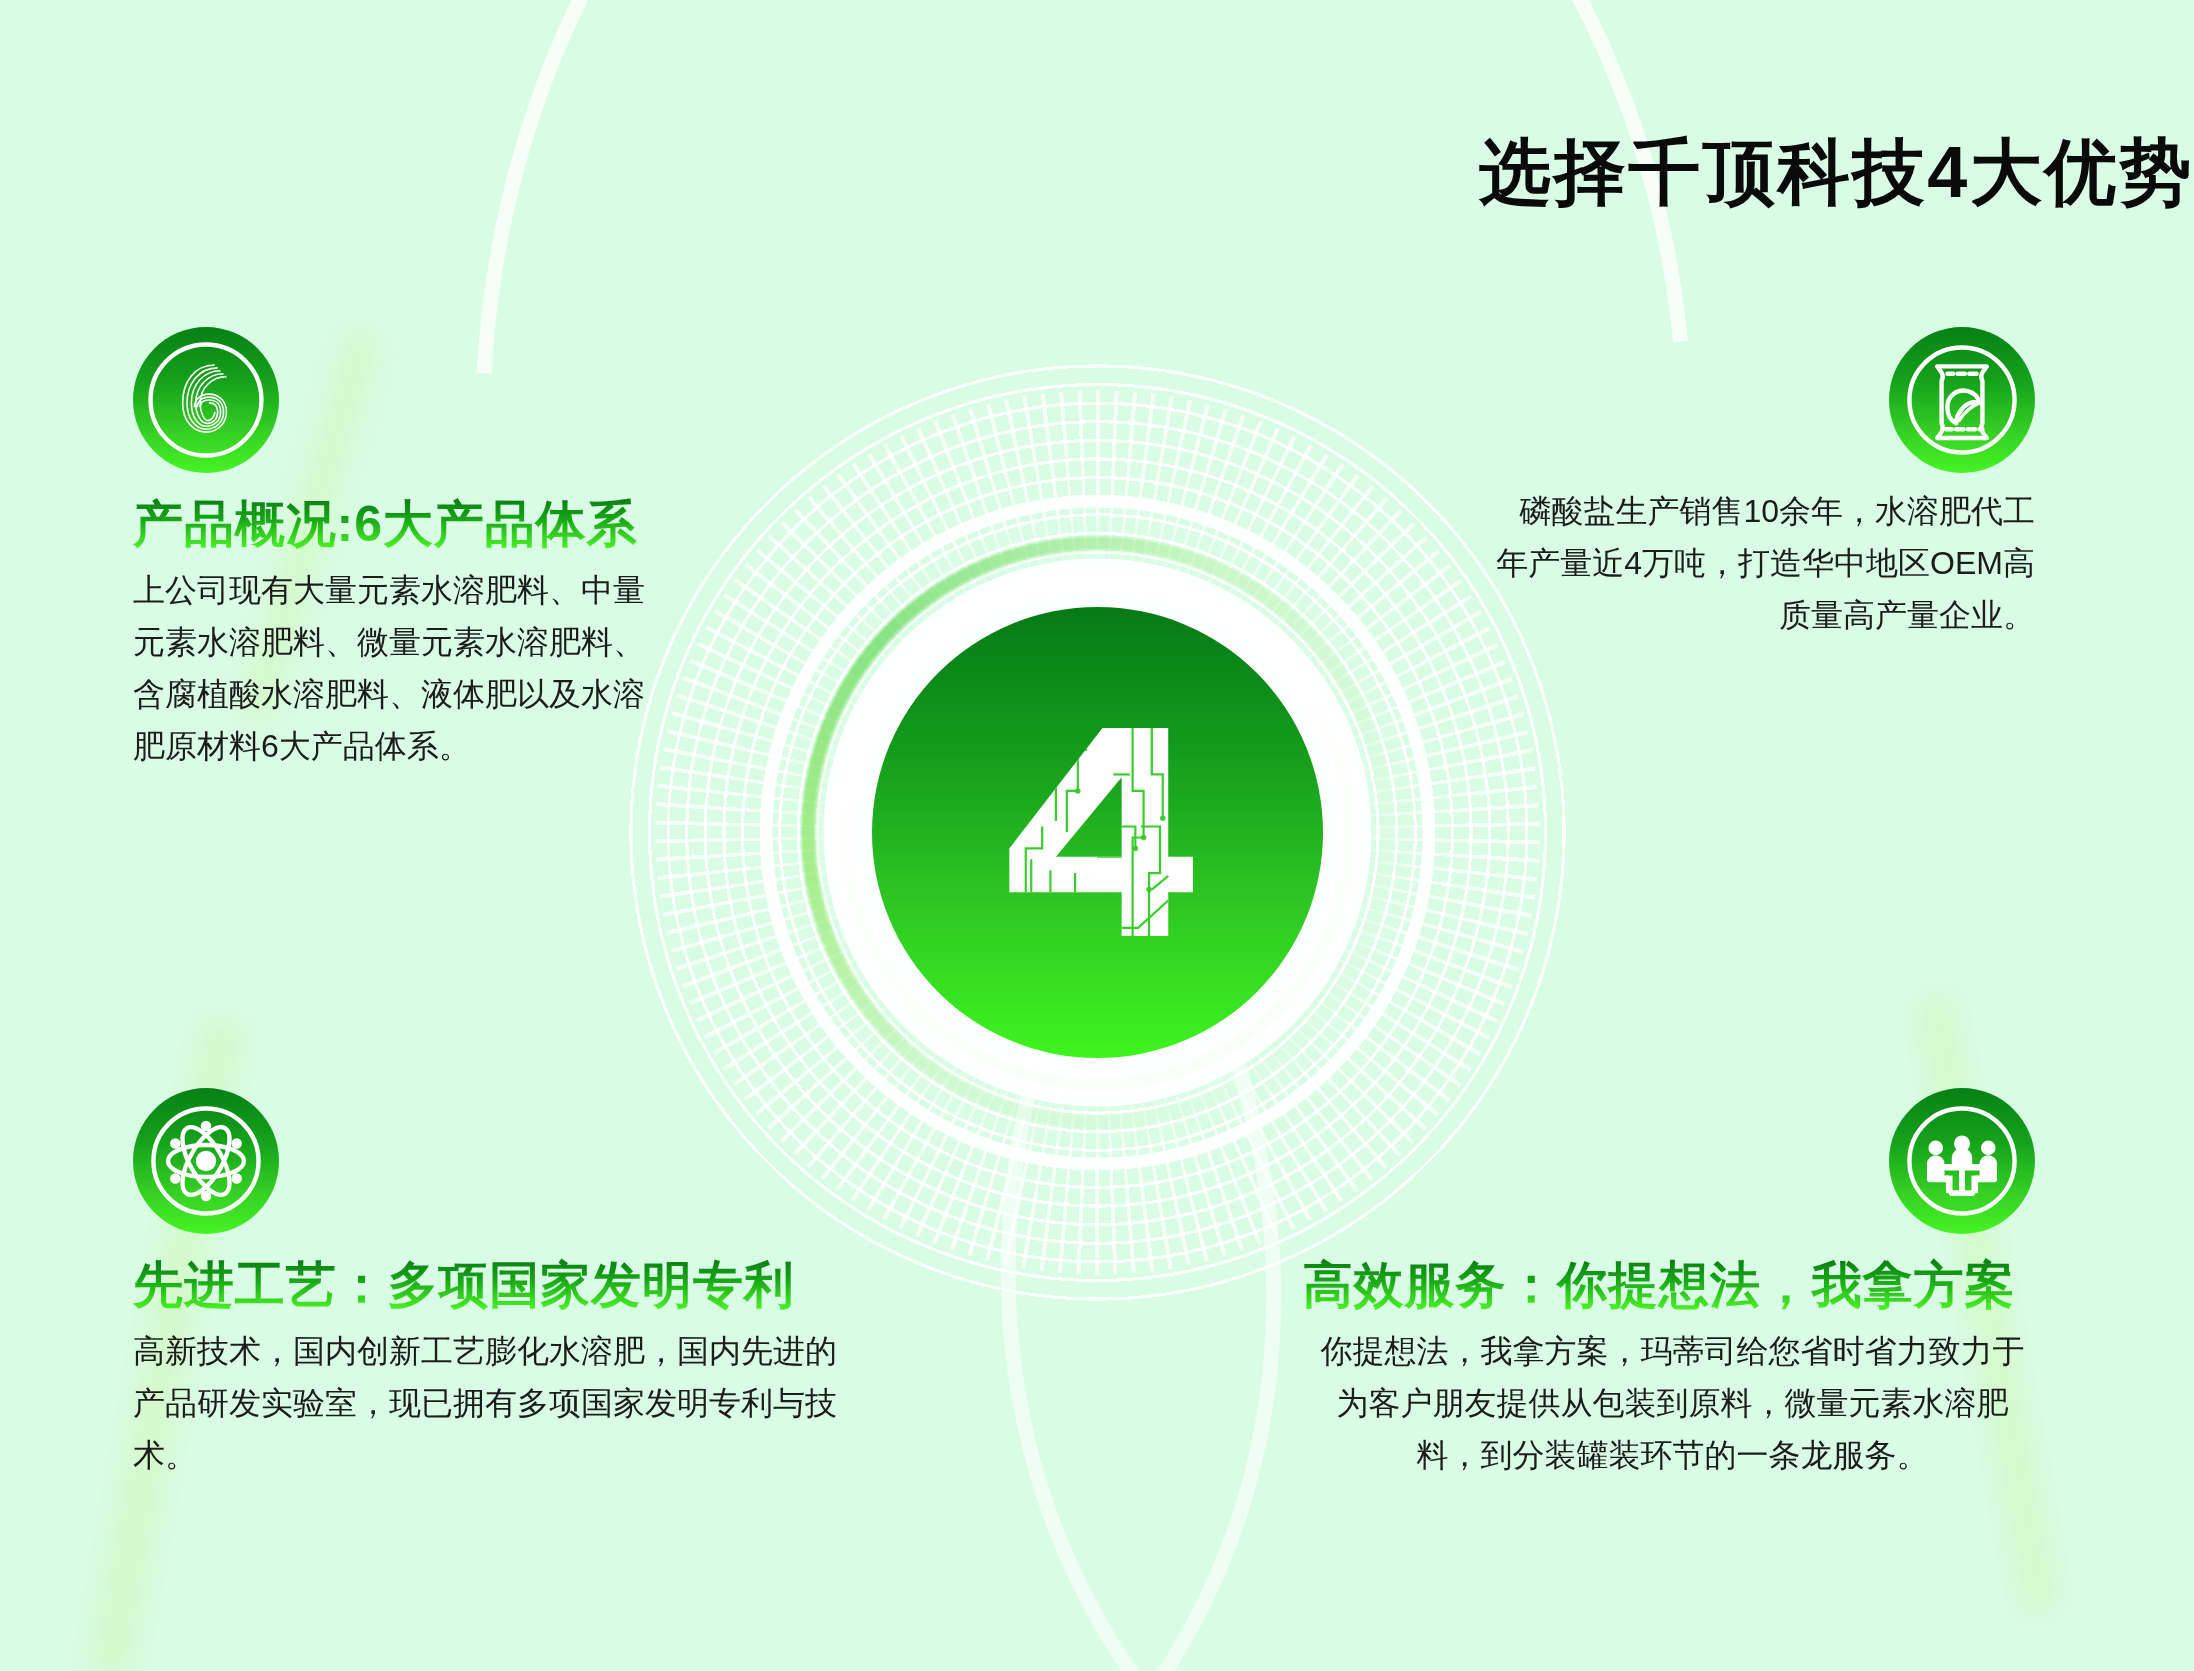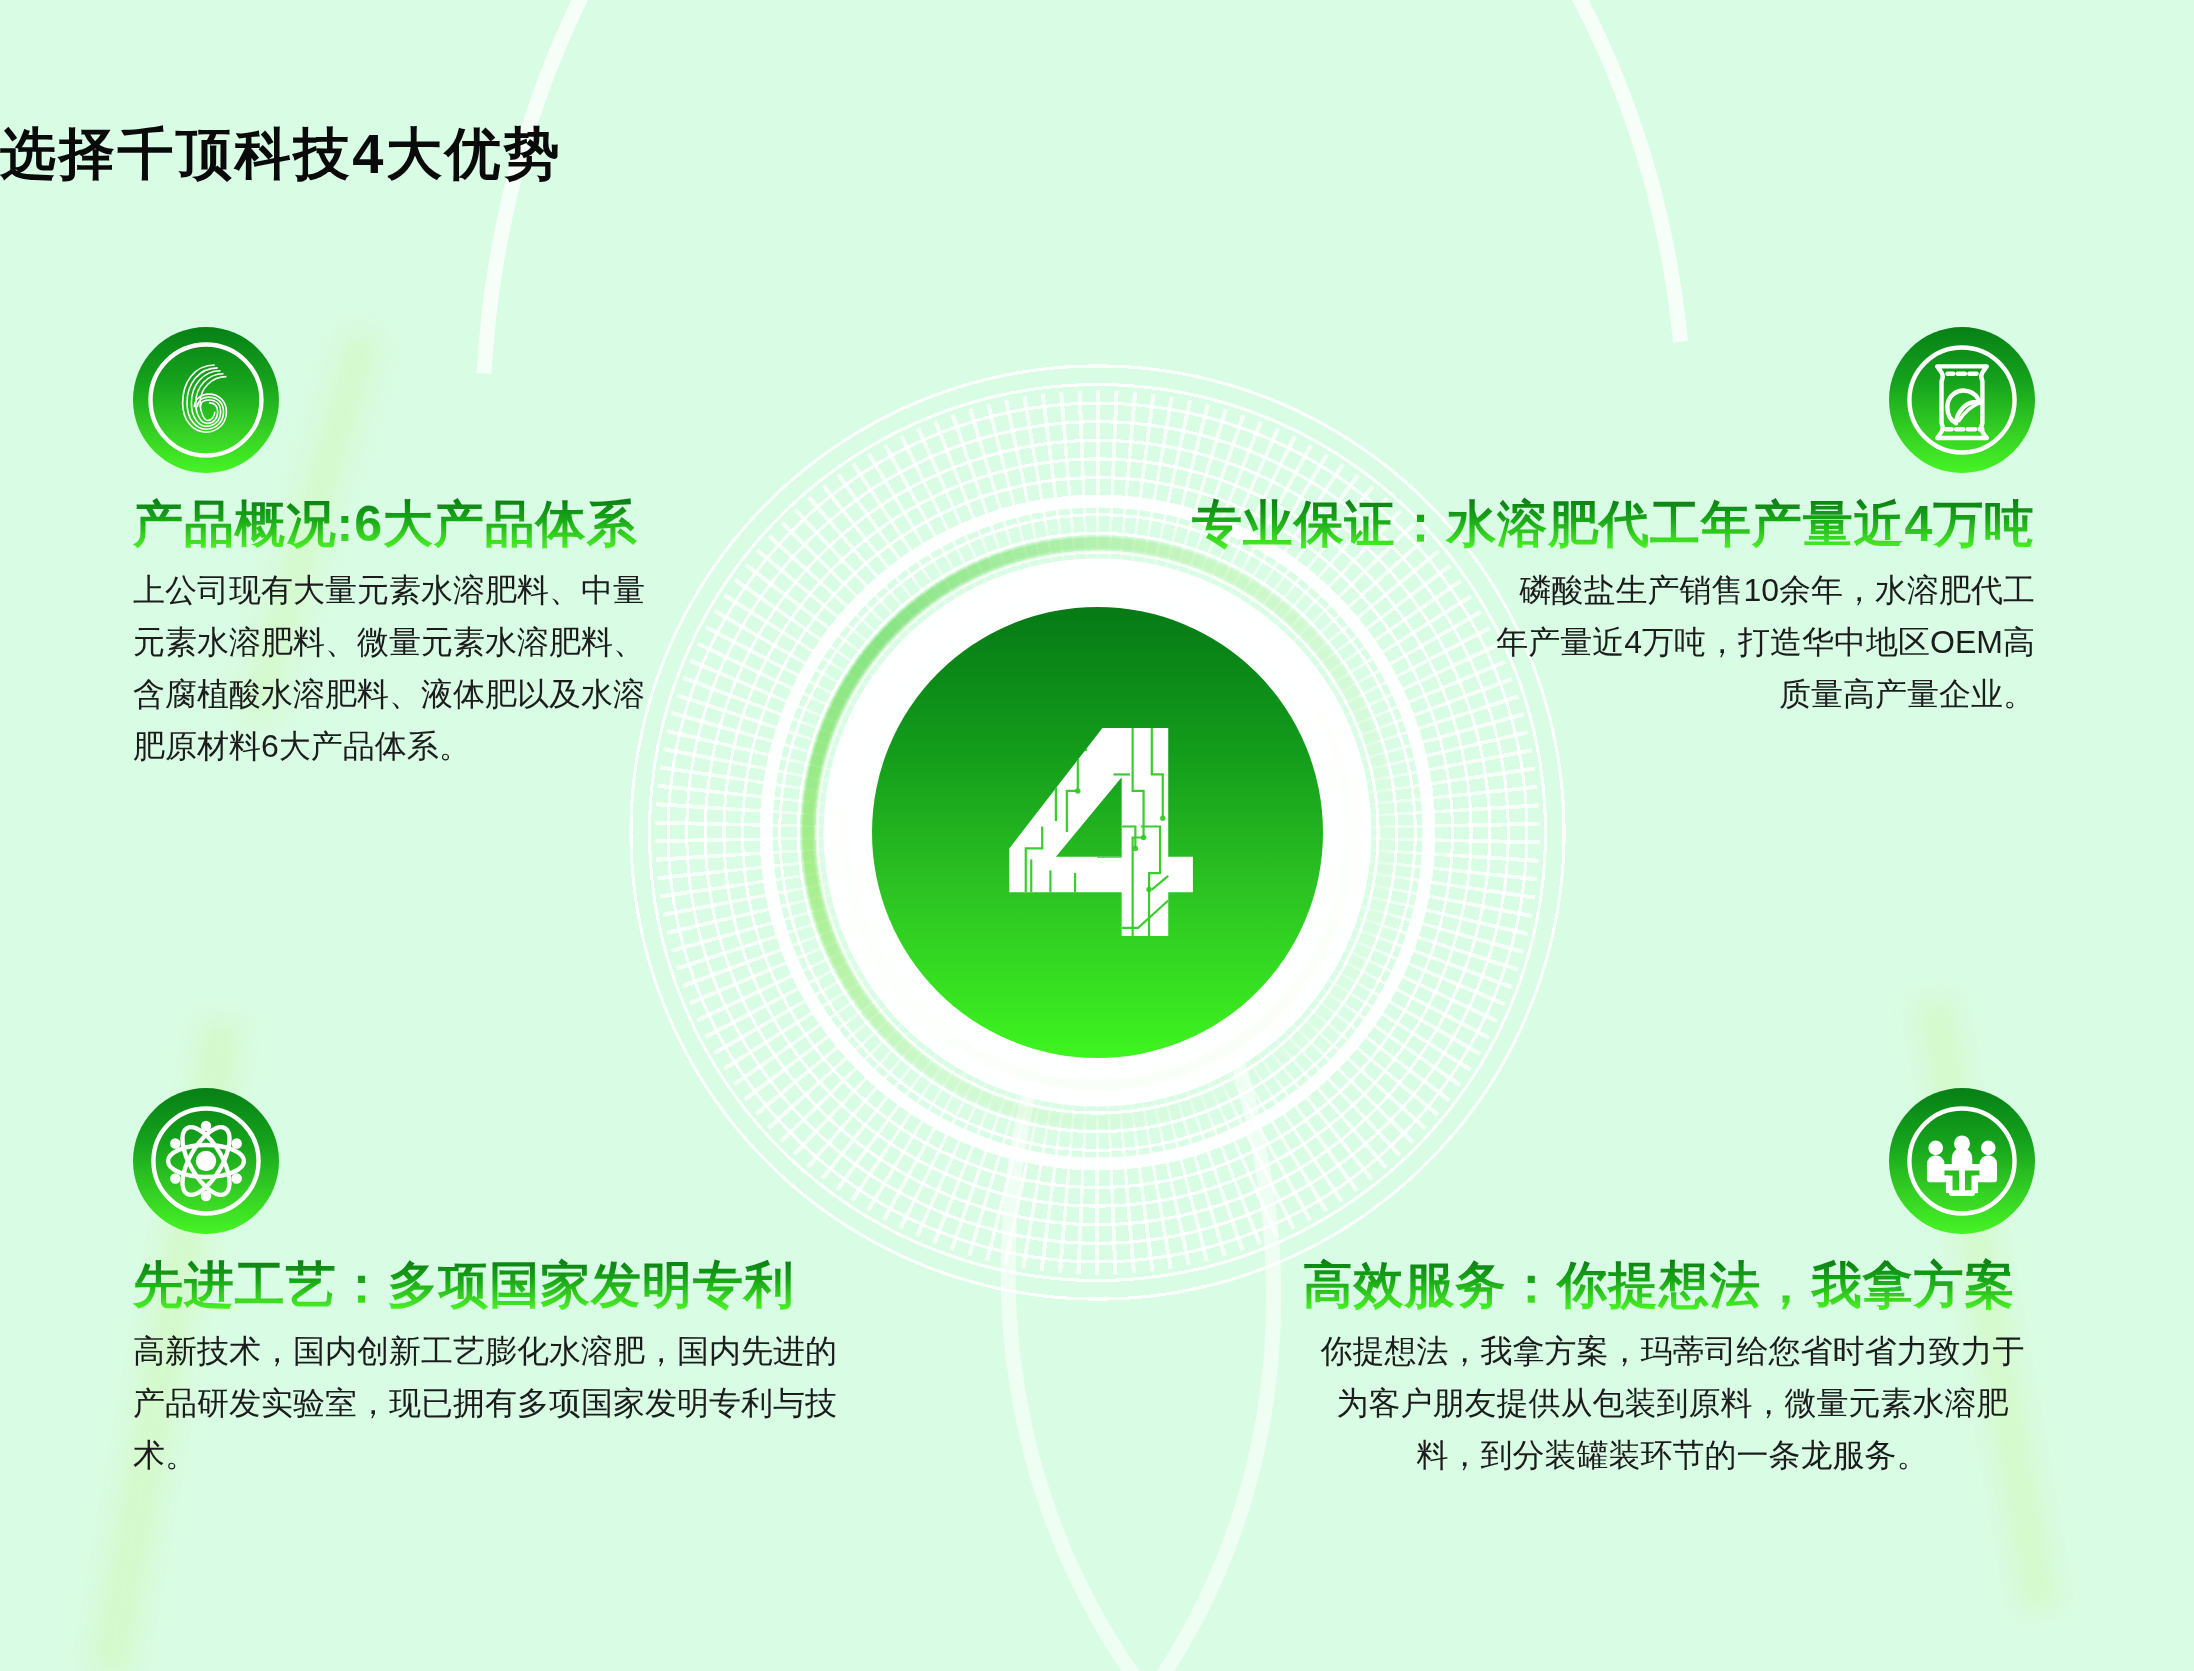--- a/index.html
+++ b/index.html
@@ -124,22 +124,22 @@
     margin:13.3px 0 0 0;
     font-size:32px;line-height:1.62;color:#1c1c1c;font-weight:500;
   }
   .card.tl .card-body{width:522px;}
   .card.tr .card-body{width:544px;margin-left:auto;}
   .card.bl .card-body{width:725px;}
   .card.br .card-body{width:725px;margin-left:auto;}
 
   
   .headline{
-    position:absolute;left:0;right:0;top:88px;text-align:left;
-    font-size:56px;font-weight:bold;color:#0a0a0a;letter-spacing:2.7px;
+    position:absolute;left:0;right:0;top:88px;text-align:right;
+    font-size:72px;font-weight:bold;color:#0a0a0a;letter-spacing:2.7px;
     line-height:1;
   }
 </style>
 </head>
 <body>
 
 <div class="bg-layer">
   <div class="sweep s1"></div>
   <div class="sweep s2"></div>
   <div class="sweep s3"></div>
@@ -221,21 +221,20 @@
   <div class="icon-badge">
     <svg viewBox="0 0 100 100">
       <circle cx="50" cy="50" r="36" fill="none" stroke="#ffffff" stroke-width="3"></circle>
       <path d="M33 27 C36 31 38 33 36 37 L36 66 C38 70 36 72 33 76 L67 76 C64 72 62 70 64 66 L64 37 C62 33 64 31 67 27 Z" fill="none" stroke="#ffffff" stroke-width="3" stroke-linejoin="round"></path>
       <path d="M40 32 h4 M47 32 h5 M55 32 h5" stroke="#ffffff" stroke-width="3" stroke-linecap="round"></path>
       <path d="M39 70 h4 M46 70 h5 M54 70 h5 M62 70 h2" stroke="#ffffff" stroke-width="3" stroke-linecap="round"></path>
       <path d="M40 55 C40 47 47 42 54 44 C58 45 61 48 62 52 C58 51 54 52 51 55 C48 58 46 62 46 66 C42 64 40 60 40 55 Z" fill="none" stroke="#ffffff" stroke-width="3" stroke-linejoin="round"></path>
       <path d="M62 52 C57 54 52 58 48 64" fill="none" stroke="#ffffff" stroke-width="2.4" stroke-linecap="round"></path>
     </svg>
   </div>
-  <div class="card-title">专业保证：水溶肥代工年产量近4万吨</div>
   <p class="card-body">磷酸盐生产销售10余年，水溶肥代工年产量近4万吨，打造华中地区OEM高质量高产量企业。</p>
 </div>
 
 <div class="card bl">
   <div class="icon-badge">
     <svg viewBox="0 0 100 100">
       <circle cx="50" cy="50" r="36" fill="none" stroke="#ffffff" stroke-width="3"></circle>
       <g fill="none" stroke="#ffffff" stroke-width="3" stroke-linecap="round">
         <ellipse cx="50" cy="50" rx="26" ry="11"></ellipse>
         <ellipse cx="50" cy="50" rx="26" ry="11" transform="rotate(60 50 50)"></ellipse>

